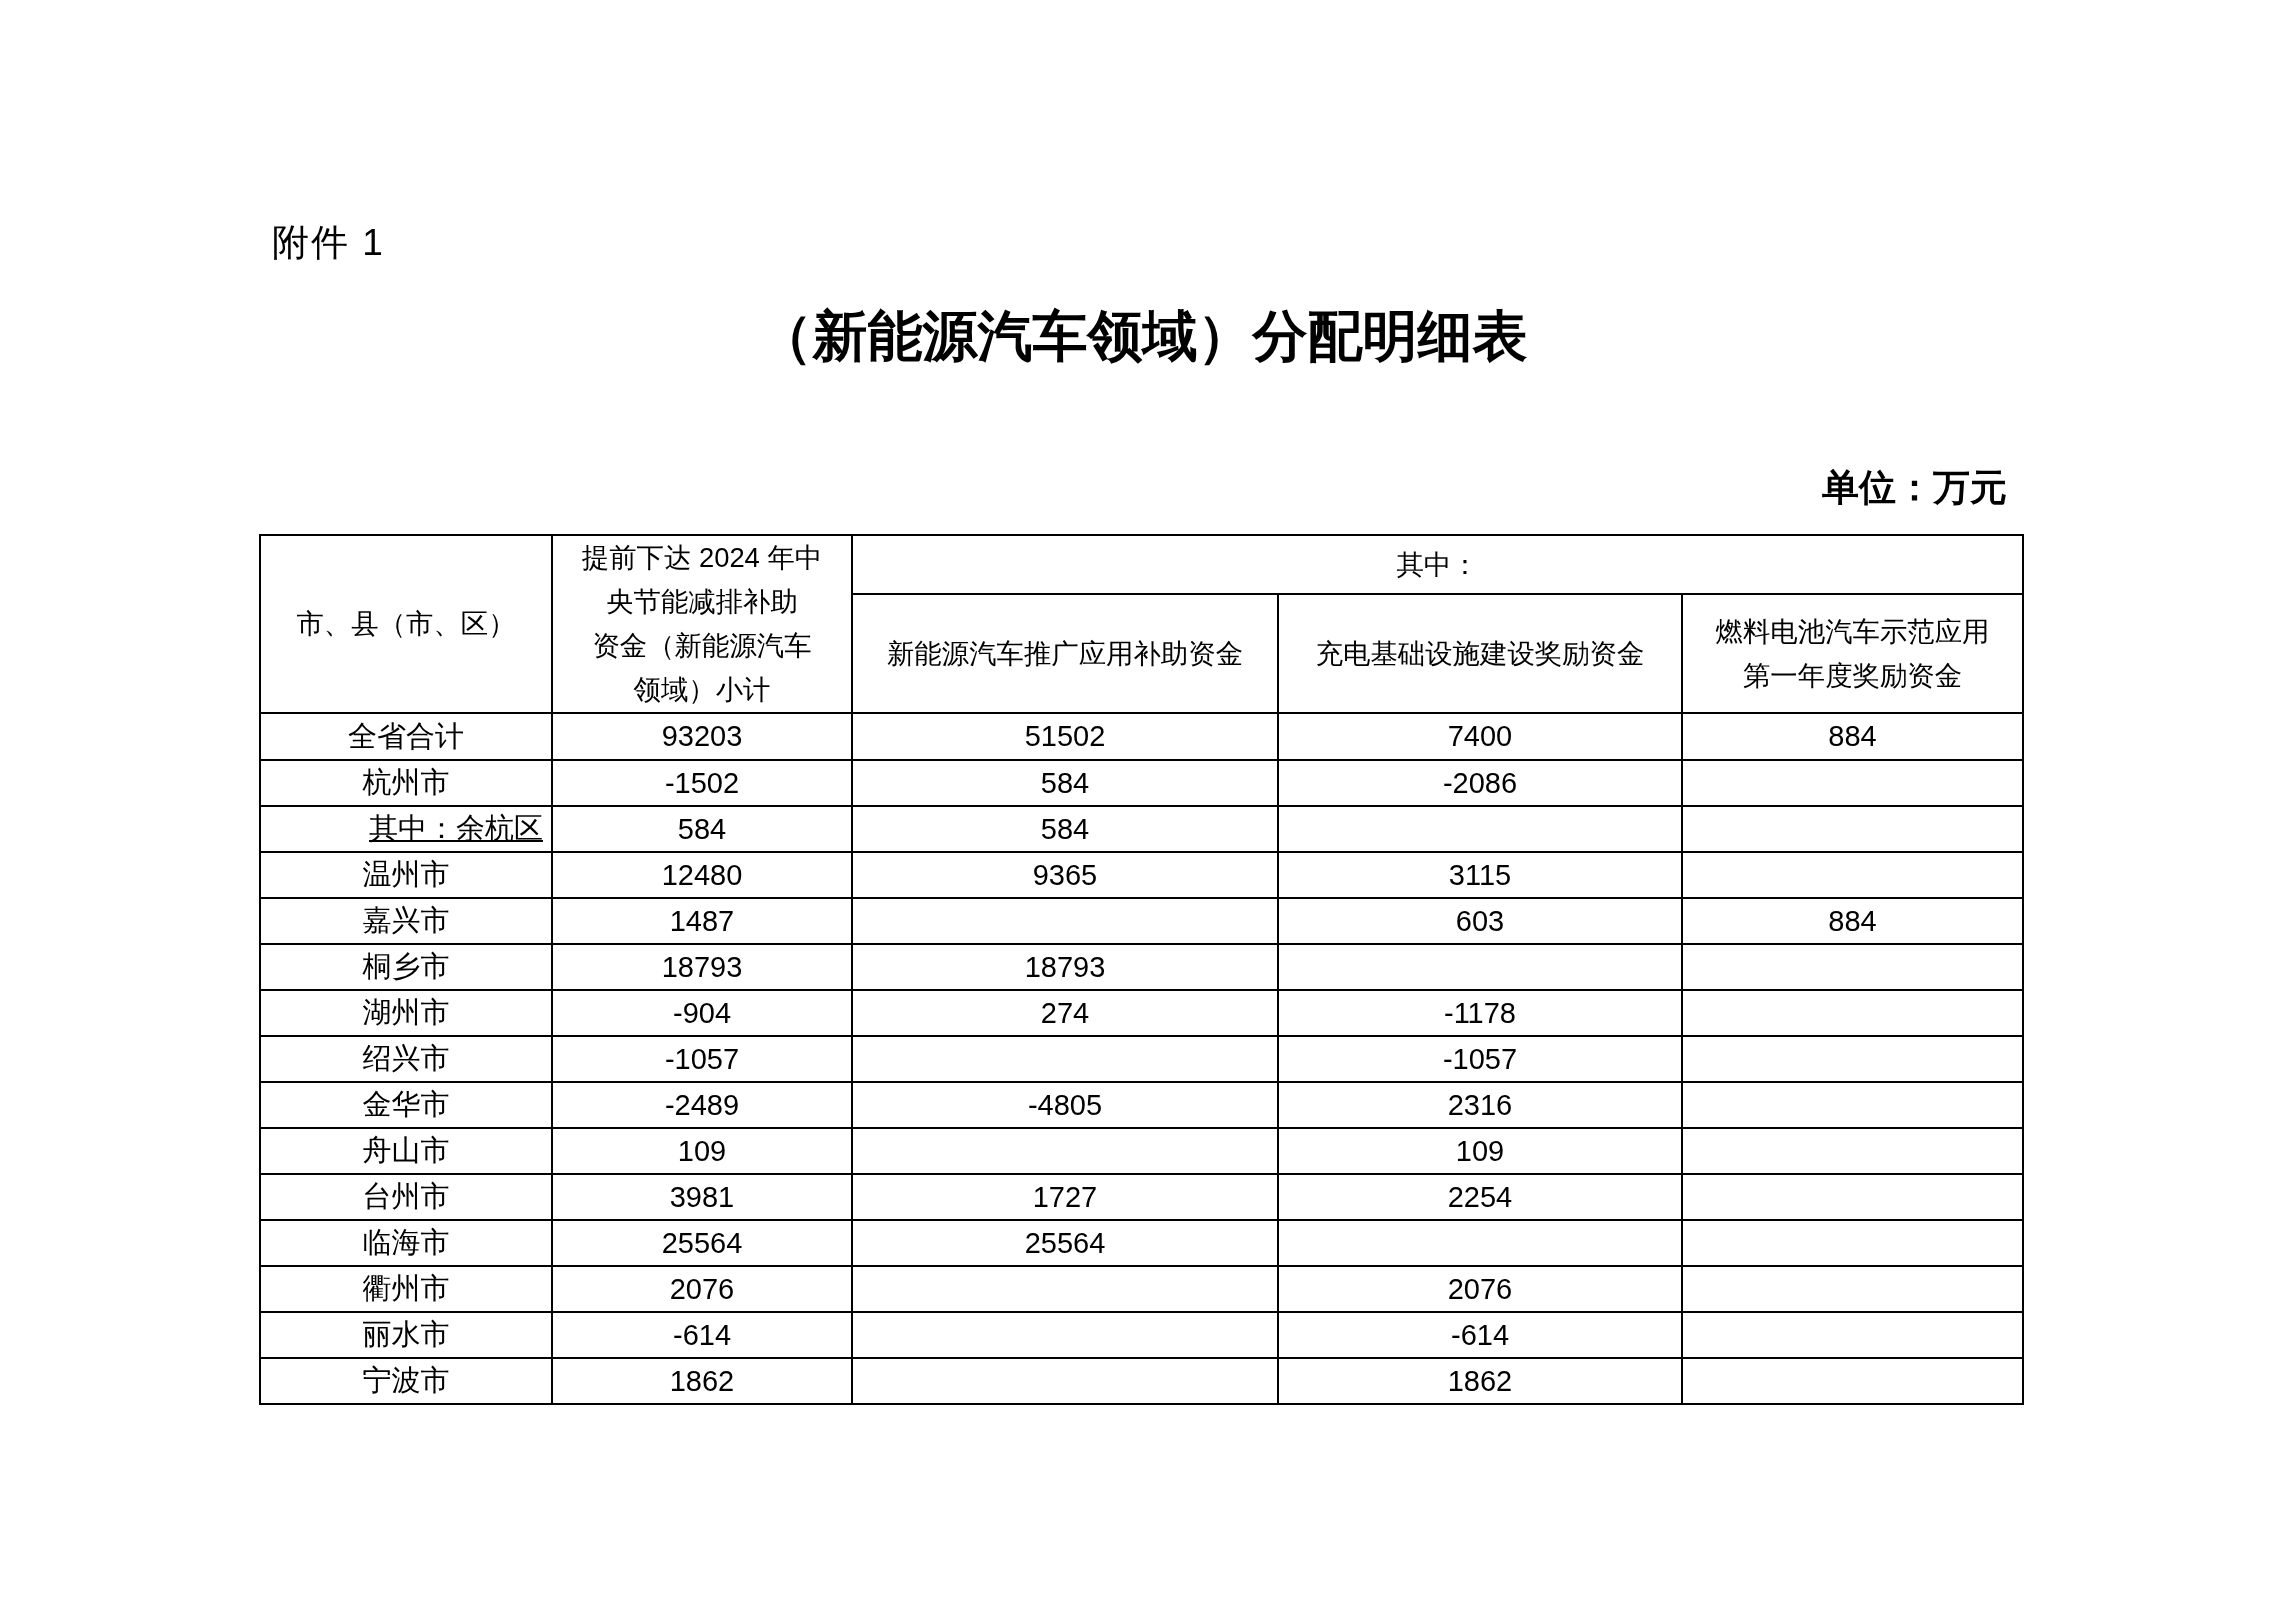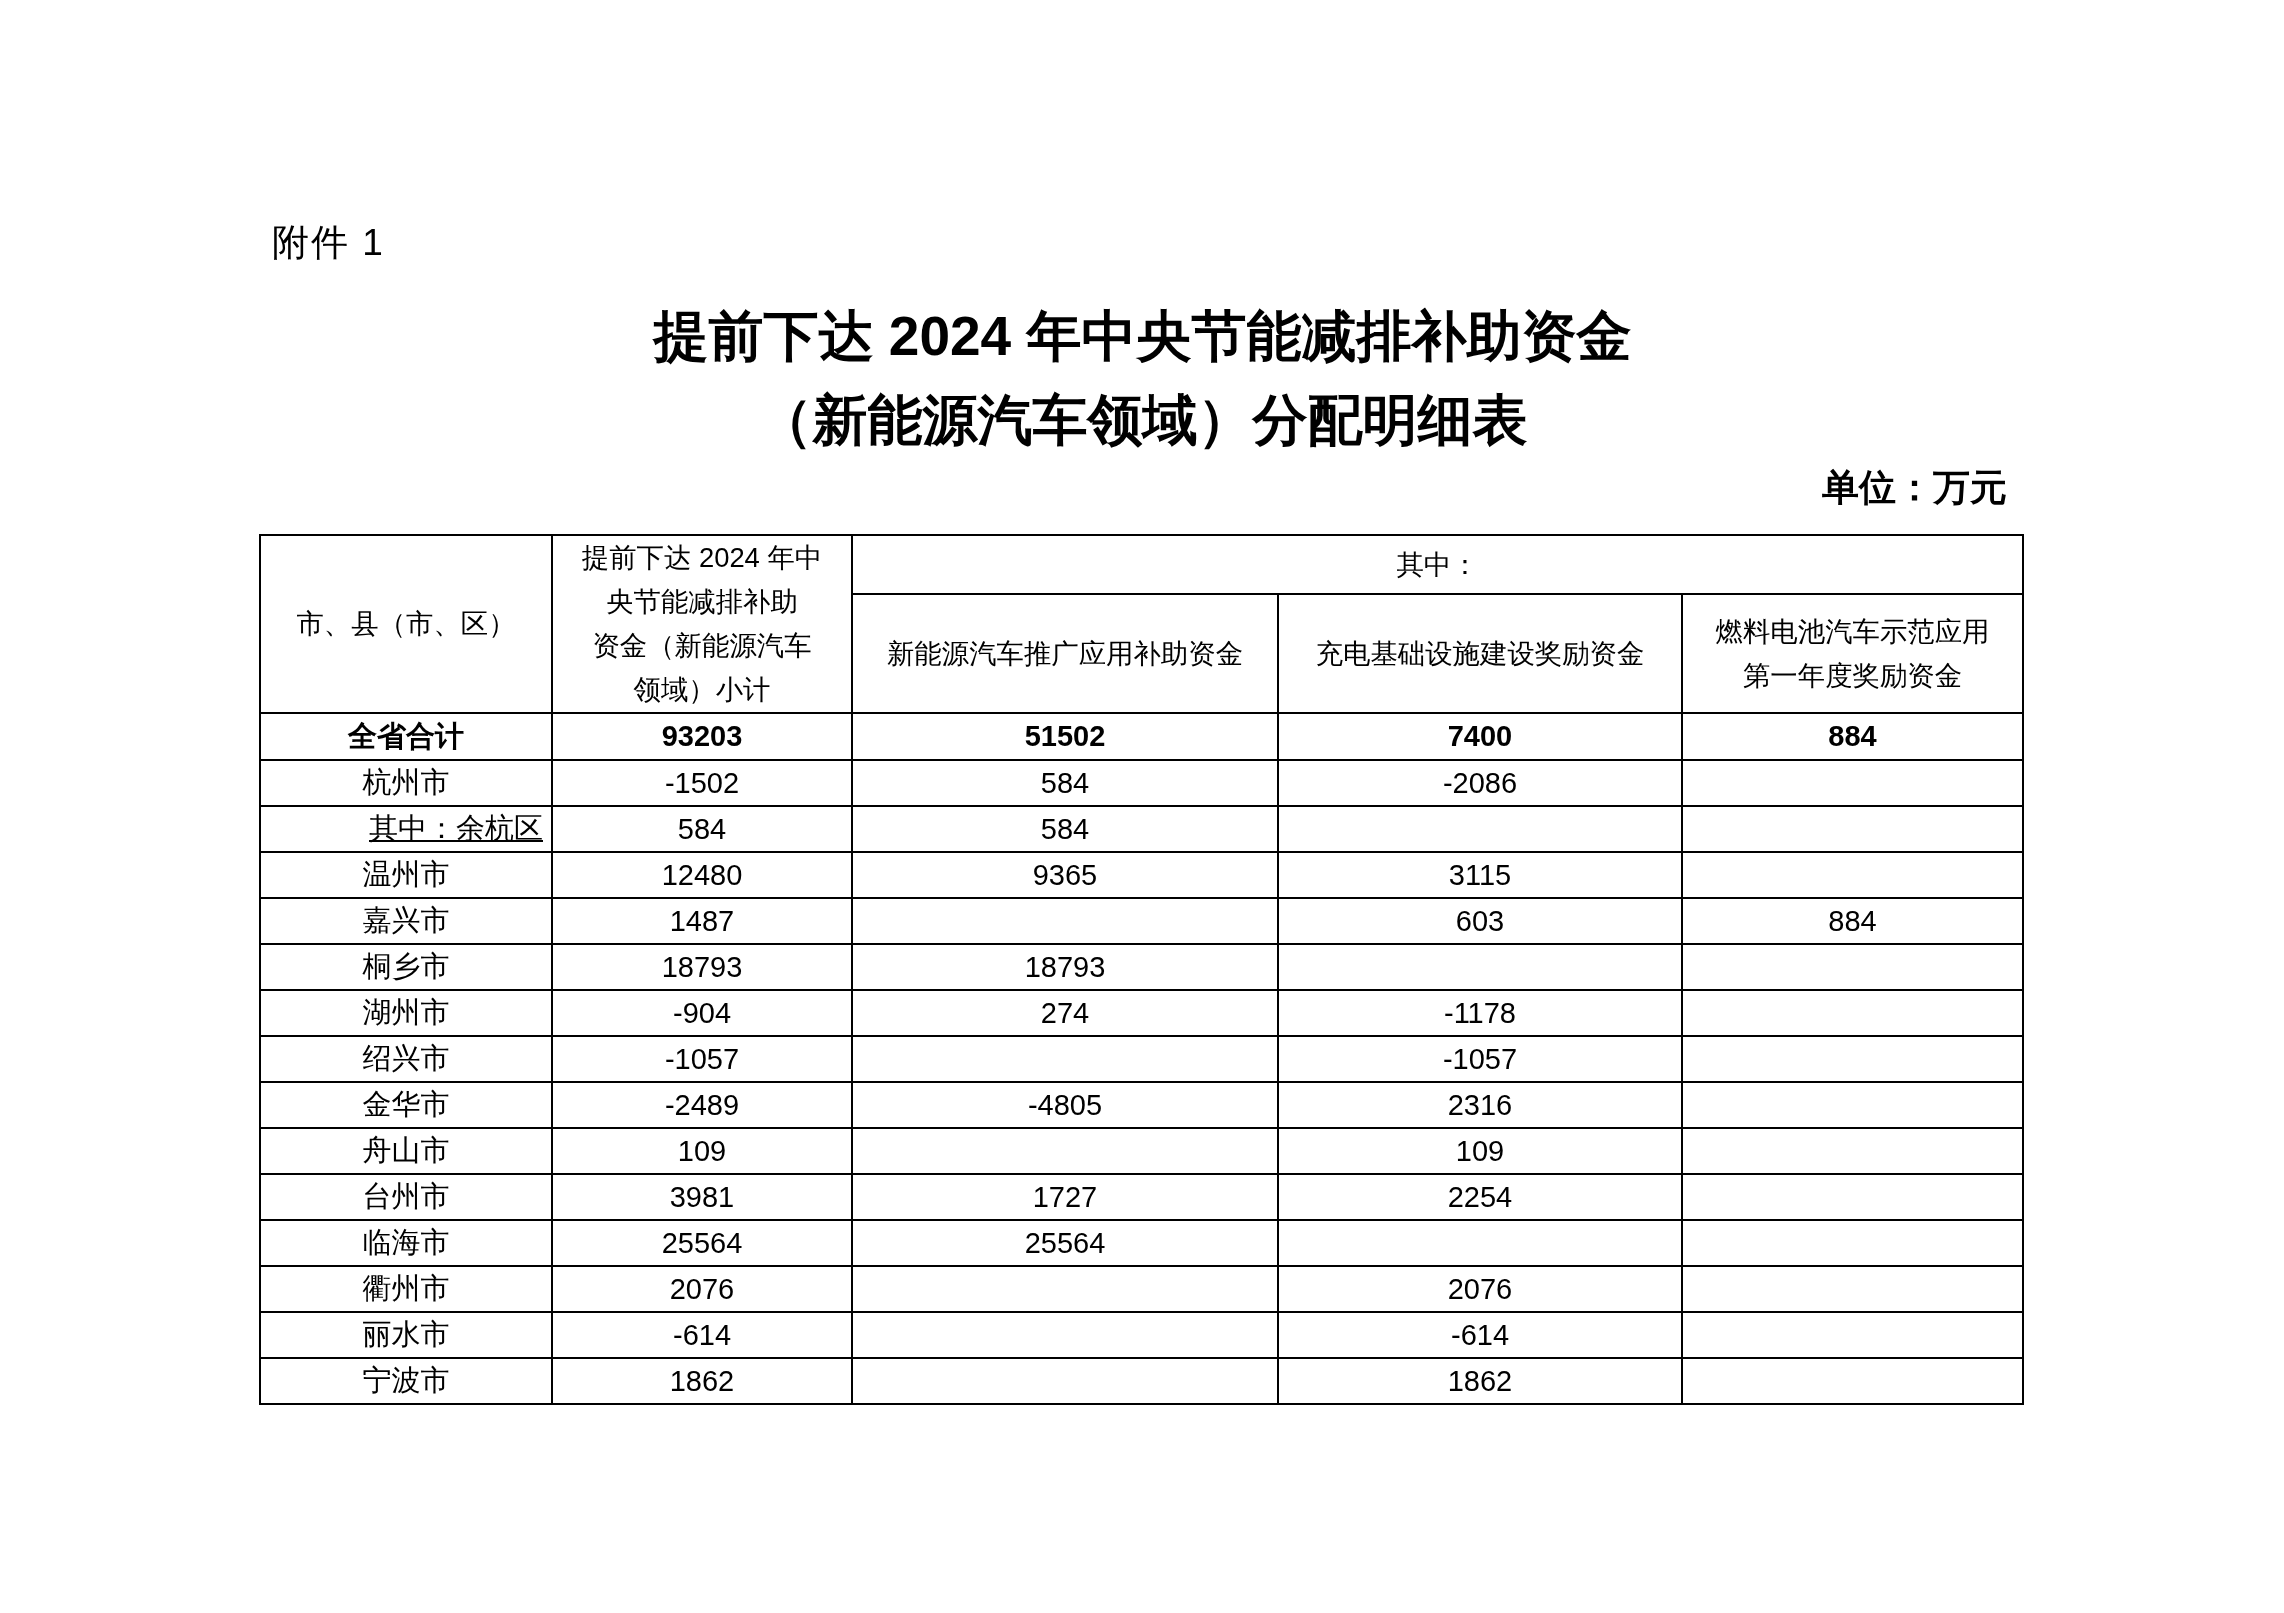--- a/index.html
+++ b/index.html
@@ -64,32 +64,31 @@
   th.hdr-region, th.hdr-subtotal, th.hdr-sub1, th.hdr-sub2, th.hdr-sub3 {
     border-bottom: 2.9px solid #000;
   }
   th.hdr-subtotal, th.hdr-sub3 { white-space: pre-line; }
   th.hdr-among {
     text-align: left;
     padding-left: 13.7px;
   }
   
   tr.data-row { height: 46px; }
-  tr.total-row { height: 47px; font-weight: bold; }
+  tr.total-row { height: 47px; font-weight: normal; }
   td { font-size: 29px; }
   tr.thick > td { border-bottom: 2.9px solid #000; }
   td.lbl.indent { text-align: right; padding-right: 8px; text-decoration: underline; }
 </style>
 </head>
 <body>
 
 <div class="attachment">附件 1</div>
 
 <div class="doc-title">
-  <div>提前下达 2024 年中央节能减排补助资金</div>
   <div>（新能源汽车领域）分配明细表</div>
 </div>
 
 <div class="unit-label">单位：万元</div>
 
 <div class="table-wrap">
   <table class="alloc">
     <colgroup>
       <col style="width:292px">
       <col style="width:300px">

